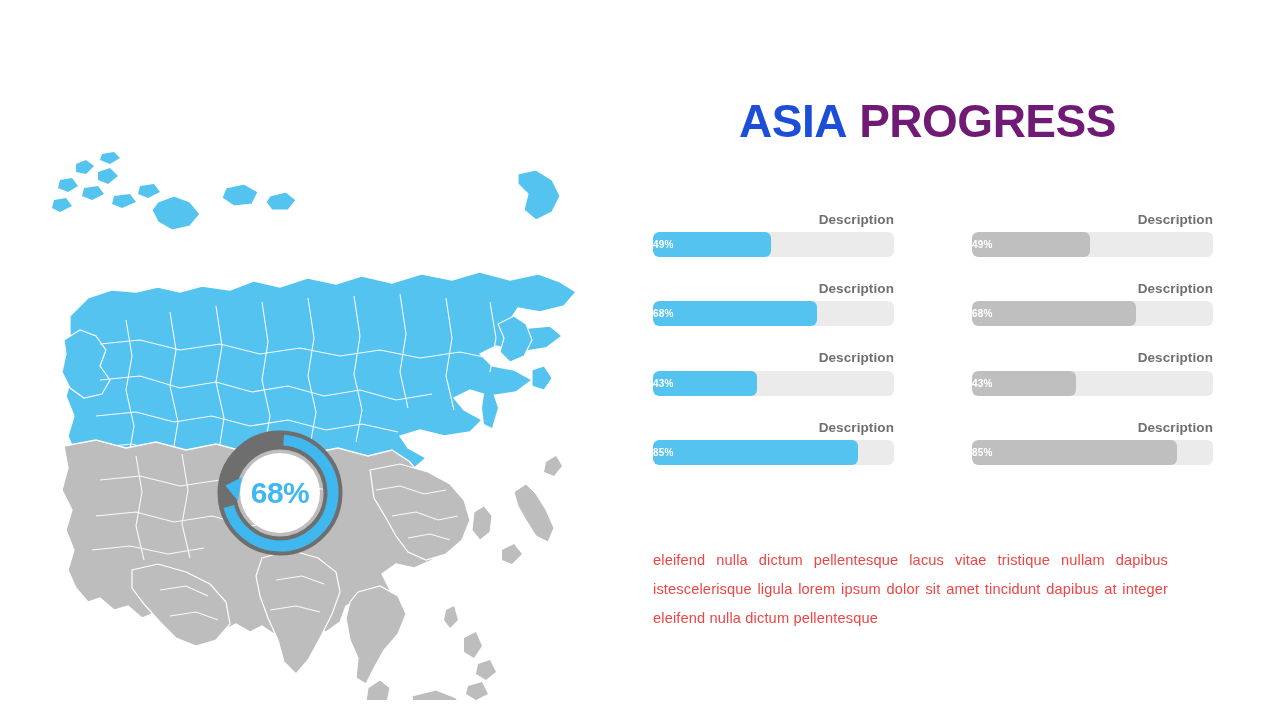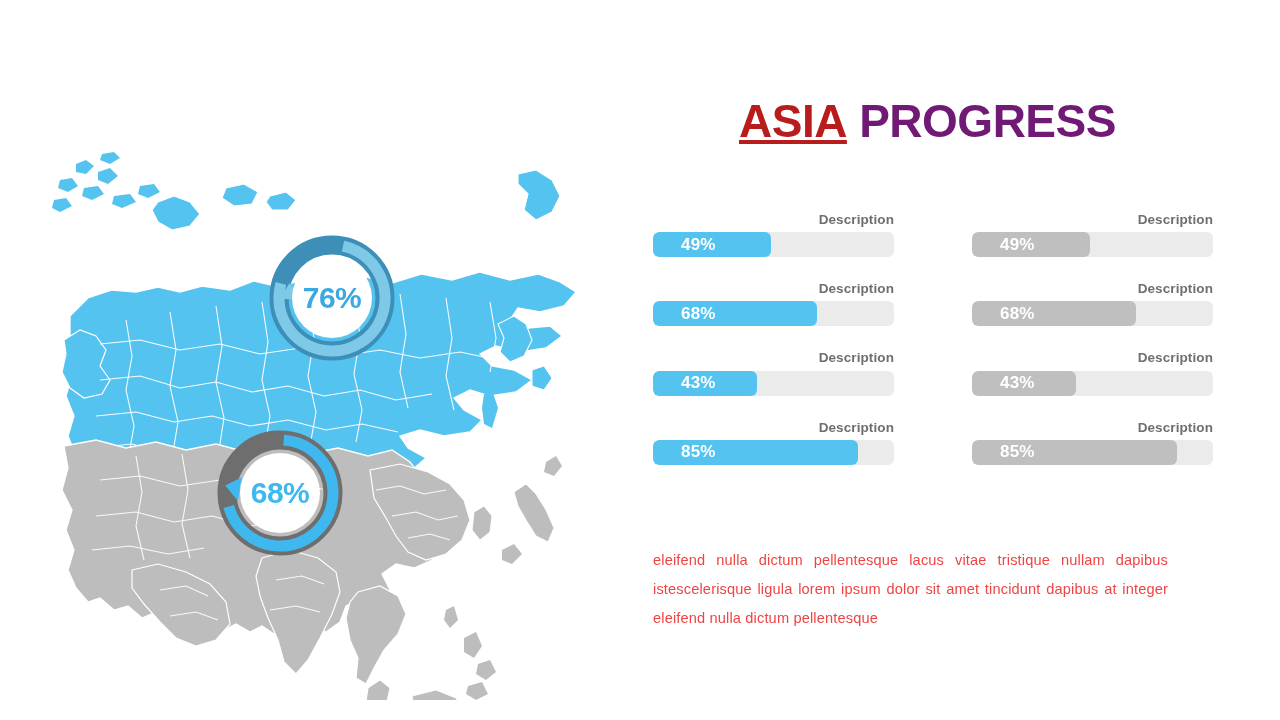--- a/index.html
+++ b/index.html
@@ -29,21 +29,21 @@
   #donut-bottom .val{font-size:30px;color:#3fb8ef;}
 
   
   .right{position:absolute;left:653px;top:0;width:560px;height:720px;}
 
   .title{
     position:absolute;left:86px;top:98px;
     font-size:46px;font-weight:bold;letter-spacing:-0.5px;
     white-space:nowrap;line-height:1;
   }
-  .title .accent{color:#b91c1c;text-decoration:underline;}
+  .title .accent{color:#1d4ed8;}
   .title .dark{color:#701a75;}
 
   
   .bars{position:absolute;left:0px;top:212px;width:560px;}
   .bar-grid{
     display:grid;grid-template-columns:241px 1fr 241px;
     column-gap:0px;row-gap:0px;
   }
   .bar-col{width:241px;}
   .bar-spacer{width:69px;}
@@ -59,22 +59,22 @@
     background:#ebebeb;border-radius:6px;overflow:hidden;
   }
   .bar-fill{
     position:absolute;left:0;top:0;height:100%;
     border-radius:6px;
     display:flex;align-items:center;
   }
   .bar-fill.blue{background:#55c3f0;}
   .bar-fill.gray{background:#bfbfbf;}
   .bar-value{
-    color:#ffffff;font-size:17px;font-weight:bold;
-    padding-left:28px;letter-spacing:0.2px;white-space:nowrap;
+    color:#ffffff;font-size:10px;font-weight:bold;
+    padding-left:0;letter-spacing:0.2px;white-space:nowrap;
   }
 
   
   .para{
     position:absolute;left:0px;top:546px;width:515px;
     font-size:14.6px;color:#ef4444;line-height:29px;
     text-align:justify;letter-spacing:0.15px;
   }
 </style>
 </head>
@@ -211,29 +211,20 @@
           <path d="M 352 376 L 376 372 L 398 380 L 418 376"></path>
           <path d="M 368 398 L 390 394 L 410 400"></path>
           <path d="M 236 440 L 262 436 L 284 444"></path>
           <path d="M 230 470 L 256 466 L 280 472"></path>
           <path d="M 120 450 L 146 446 L 168 456"></path>
           <path d="M 130 476 L 156 472 L 178 480"></path>
         </g>
       </g>
     </svg>
 
-    <div class="donut" id="donut-top">
-      <svg viewBox="0 0 130 130" width="130" height="130">
-        <circle cx="65" cy="65" r="53" fill="none" stroke="#3d8fb8" stroke-width="19"></circle>
-        <circle cx="65" cy="65" r="53" fill="none" stroke="#7fc9e8" stroke-width="11" stroke-linecap="butt" stroke-dasharray="253 80" stroke-dashoffset="0" transform="rotate(-78 65 65)"></circle>
-        <polygon points="12,66 23,50 34,66" fill="#7fc9e8" transform="rotate(-2 23 60)"></polygon>
-        <circle cx="65" cy="65" r="40" fill="#ffffff"></circle>
-      </svg>
-      <div class="val">76%</div>
-    </div>
 
     <div class="donut" id="donut-bottom">
       <svg viewBox="0 0 130 130" width="130" height="130">
         <circle cx="65" cy="65" r="53" fill="none" stroke="#6e6e6e" stroke-width="19"></circle>
         <circle cx="65" cy="65" r="53" fill="none" stroke="#3fb8ef" stroke-width="11" stroke-linecap="butt" stroke-dasharray="232 101" stroke-dashoffset="0" transform="rotate(-86 65 65)"></circle>
         <polygon points="10,60 24,48 26,72" fill="#3fb8ef" transform="rotate(14 20 60)"></polygon>
         <circle cx="65" cy="65" r="40" fill="#ffffff"></circle>
       </svg>
       <div class="val">68%</div>
     </div>

